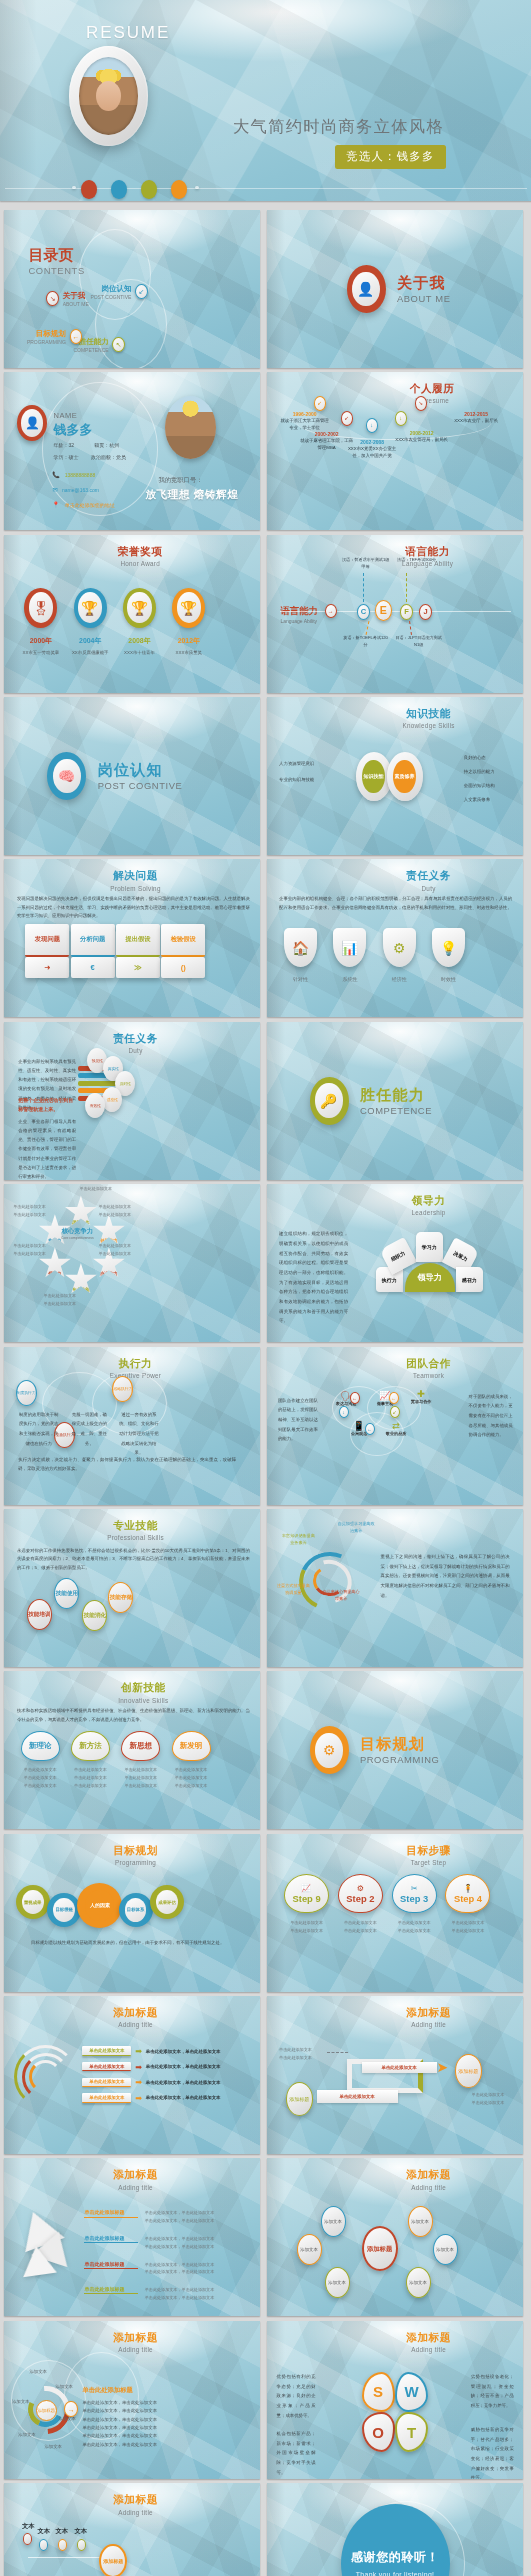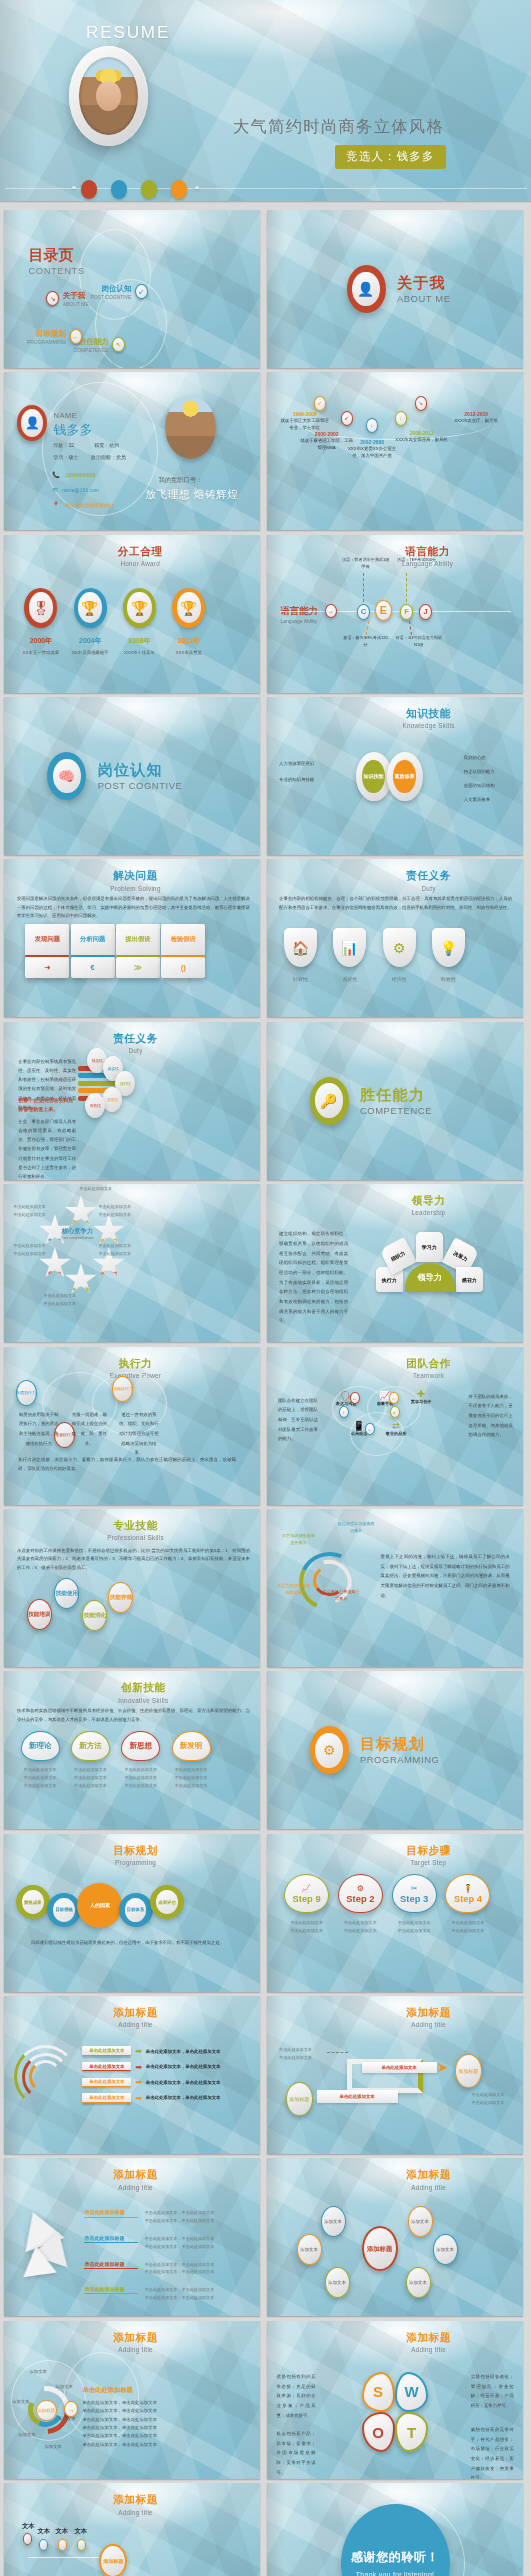--- a/index.html
+++ b/index.html
@@ -238,21 +238,21 @@
     </div>
 
     <div class="cell">
       <div class="slide mini">
           <div class="inner">
         <div class="ghost-circ" style="left:38px;top:9.4px;width:116px;height:134px;"></div>
         <div style="position:absolute;left:13px;top:33px;width:30px;height:36px;border-radius:50%;background:#c0472b;display:flex;align-items:center;justify-content:center;box-shadow:0 3.1px 5.6px rgba(0,0,0,.3)">
           <div style="width:74%;height:76%;border-radius:50%;background:linear-gradient(150deg,#fff,#dcdcdc);display:flex;align-items:center;justify-content:center;font-size:12px;color:#c0472b">👤</div>
         </div>
         <div style="position:absolute;left:49px;top:39px;font-size:7.5px;color:#6f7578;letter-spacing:0.6px">NAME</div>
-        <div style="position:absolute;left:49px;top:49px;font-size:13px;font-weight:normal;color:#3399c0">钱多多</div>
+        <div style="position:absolute;left:49px;top:49px;font-size:13px;font-weight:bold;color:#3399c0">钱多多</div>
         <div style="position:absolute;left:49px;top:68px;font-size:5px;color:#4b5357;line-height:2.3">
           <div><span>年龄：</span><span>32</span>
           <span style="display:inline-block;width:19px"></span><span>籍贯：</span><span>杭州</span></div>
           <div><span>学历：</span><span>硕士</span>
           <span style="display:inline-block;width:11.3px"></span><span>政治面貌：</span><span>党员</span></div>
         </div>
         <div style="position:absolute;left:48px;top:95px;font-size:5px;line-height:2.4">
           <div style="display:flex;align-items:center;gap:4.4px">
                 <span style="color:#a3ab2b;font-size:6.3px">📞</span>
                 <span style="color:#a3ab2b">13888888888</span>
@@ -263,28 +263,32 @@
               </div>
           <div style="display:flex;align-items:center;gap:4.4px">
                 <span style="color:#f0931f;font-size:6.3px">📍</span>
                 <span style="color:#f0931f">单击此处添加您的地址</span>
               </div>
         </div>
         <div style="position:absolute;left:161px;top:24px;width:51px;height:63px;border-radius:50%;overflow:hidden;box-shadow:0 2.5px 5.6px rgba(0,0,0,.25);background:
           radial-gradient(circle at 50% 20%, #f5d75a 0 14%, transparent 14.5%),
           linear-gradient(180deg,#bcd9e8 0 26%, #b2845c 26% 64%, #9a7350 64% 100%)"></div>
         <div style="position:absolute;left:154px;top:104px;font-size:6.3px;color:#5d6468">我的竞职口号：</div>
-        <div style="position:absolute;left:141px;top:116px;font-size:10.6px;font-weight:normal;color:#fff;letter-spacing:0.6px;text-shadow:0 0.6px 1.3px rgba(0,0,0,.2)">放飞理想 熔铸辉煌</div>
-      </div>
-        </div>
-    </div>
-
-    <div class="cell right">
-      <div class="slide mini">
-          <div class="inner">
+        <div style="position:absolute;left:141px;top:116px;font-size:10.6px;font-weight:bold;color:#fff;letter-spacing:0.6px;text-shadow:0 0.6px 1.3px rgba(0,0,0,.2)">放飞理想 熔铸辉煌</div>
+      </div>
+        </div>
+    </div>
+
+    <div class="cell right">
+      <div class="slide mini">
+          <div class="inner">
+        <div class="hd" style="padding-left:75px">
+          <div class="cn c-red">个人履历</div>
+          <div class="en">My resume</div>
+        </div>
         <div style="position:absolute;left:30px;top:34px;width:194px;height:34px;border-bottom:0.6px solid rgba(255,255,255,.5);border-radius:0 0 50% 50%"></div>
         <div class="pill" style="position:absolute;left:47px;top:24px;width:12px;height:14.4px;background:linear-gradient(150deg,#fff,#e3e3e3);border:1.3px solid #f0931f;color:#f0931f;font-size:5.6px">↙</div>
         <div class="pill" style="position:absolute;left:74px;top:39px;width:12px;height:14.4px;background:linear-gradient(150deg,#fff,#e3e3e3);border:1.3px solid #c0472b;color:#c0472b;font-size:5.6px">↙</div>
         <div class="pill" style="position:absolute;left:99px;top:46px;width:12px;height:14.4px;background:linear-gradient(150deg,#fff,#e3e3e3);border:1.3px solid #3399c0;color:#3399c0;font-size:5.6px">↓</div>
         <div class="pill" style="position:absolute;left:128px;top:39px;width:12px;height:14.4px;background:linear-gradient(150deg,#fff,#e3e3e3);border:1.3px solid #a3ab2b;color:#a3ab2b;font-size:5.6px">↓</div>
         <div class="pill" style="position:absolute;left:148px;top:24px;width:12px;height:14.4px;background:linear-gradient(150deg,#fff,#e3e3e3);border:1.3px solid #c0472b;color:#c0472b;font-size:5.6px">↘</div>
 
         <div style="position:absolute;left:13px;top:39px;width:50px;text-align:center">
           <div style="font-size:5px;font-weight:bold;color:#f0931f">1996-2000</div>
           <div style="font-size:4.4px;color:#2c3a42;line-height:1.6">就读于浙江大学工商管理专业，学士学位</div>
@@ -306,21 +310,21 @@
           <div style="font-size:4.4px;color:#2c3a42;line-height:1.6">XXX市农业厅，副厅长</div>
         </div>
       </div>
         </div>
     </div>
 
     <div class="cell">
       <div class="slide mini">
           <div class="inner">
         <div class="hd" style="padding-left:15.6px">
-          <div class="cn c-red">分工合理</div>
+          <div class="cn c-red">荣誉奖项</div>
           <div class="en">Honor Award</div>
         </div>
         <div style="position:absolute;left:17.5px;top:53px;display:flex;gap:11.3px">
           <div style="text-align:center;width:38px">
             <div class="pill" style="width:33px;height:40px;background:#c0472b;margin:0 auto">
                   <div style="width:74%;height:76%;border-radius:50%;background:linear-gradient(150deg,#fff,#dedede);display:flex;align-items:center;justify-content:center;font-size:13.8px;color:#c0472b">🎖</div>
                 </div>
             <div style="font-size:6.9px;font-weight:bold;color:#c0472b;margin-top:8.8px">2000年</div>
             <div style="font-size:4.4px;color:#535b5f;margin-top:3.8px">XX市五一劳动奖章</div>
           </div>

